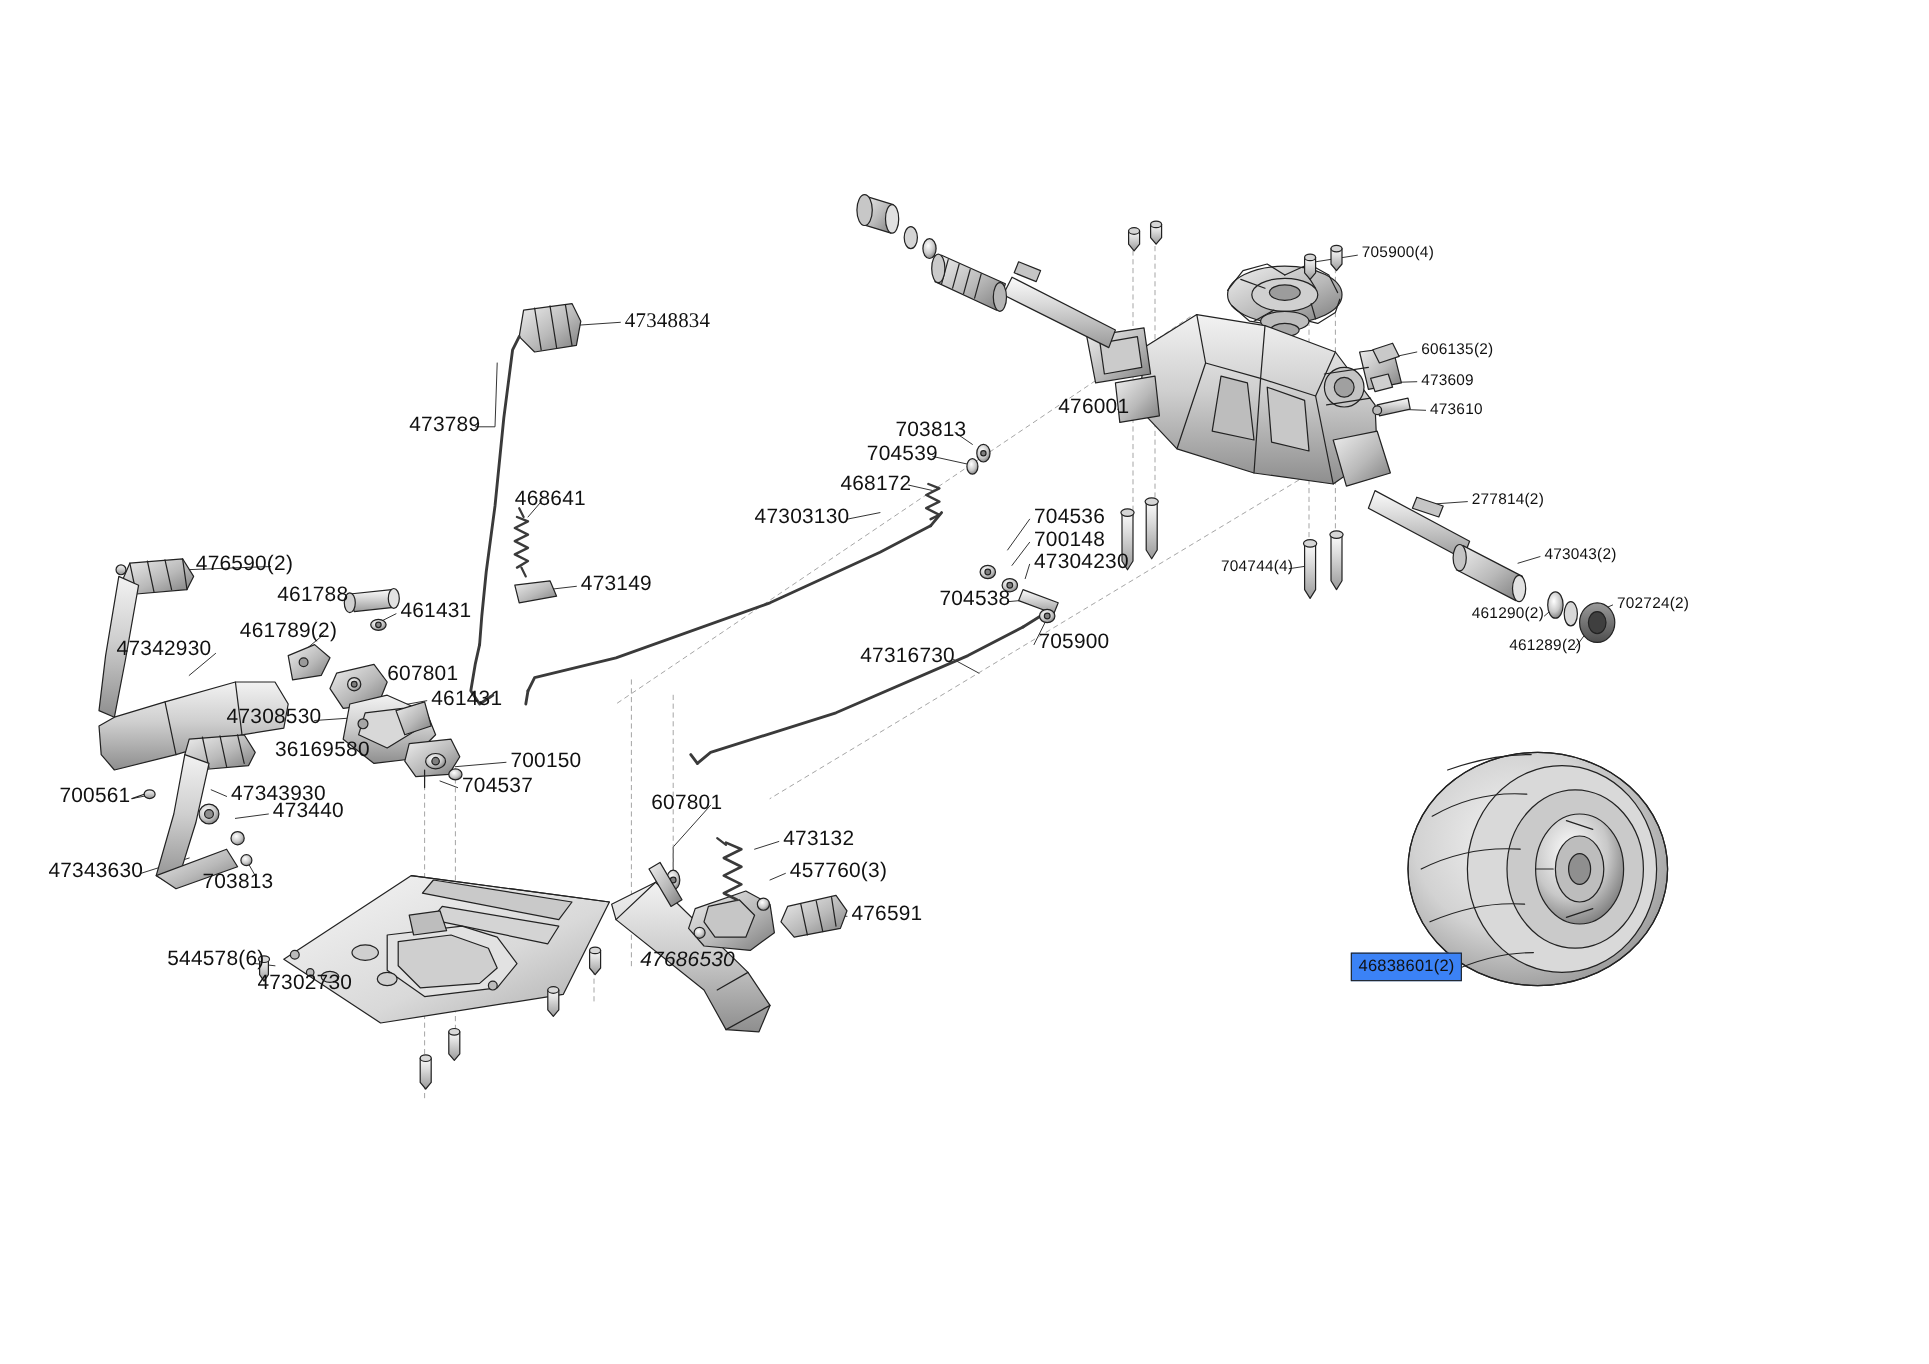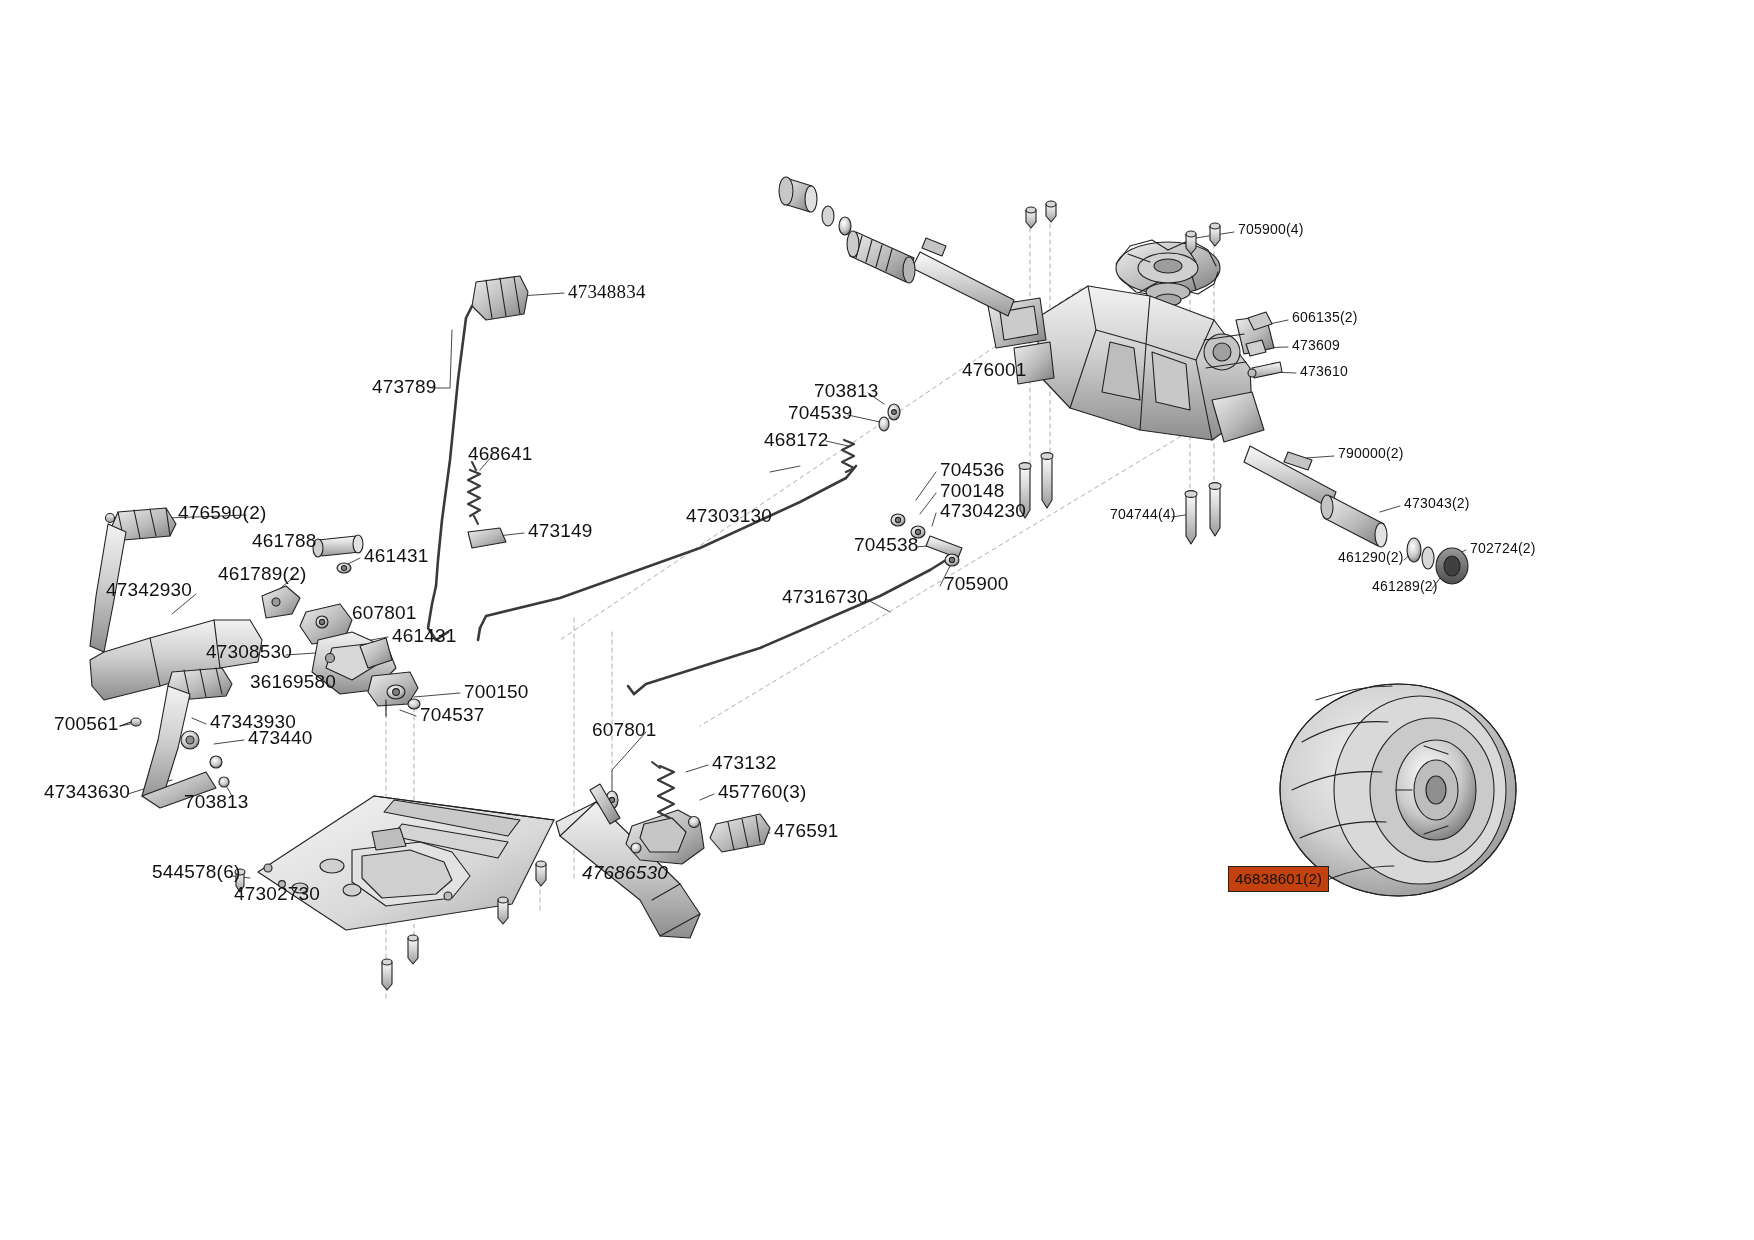--- a/index.html
+++ b/index.html
@@ -34,21 +34,21 @@
     white-space: nowrap;
     letter-spacing: 0.2px;
   }
   .lbl.sm {
     font-size: 14px;
   }
   .lbl.boxed {
     border: 1.4px solid #222;
     padding: 3px 6px 4px 6px;
     font-size: 15px;
-    background: #c2410c;
+    background: #3b82f6;
   }
   
 </style>
 </head>
 <body>
 
 <div id="diagram">
 
   <svg id="art" viewBox="0 0 1754 1240" xmlns="http://www.w3.org/2000/svg">
     <defs>
@@ -410,36 +410,36 @@
   <div class="lbl" style="left:248px; top:727px;">473440</div>
   <div class="lbl" style="left:44px; top:781px;">47343630</div>
   <div class="lbl" style="left:184px; top:791px;">703813</div>
   <div class="lbl" style="left:152px; top:861px;">544578(6)</div>
   <div class="lbl" style="left:234px; top:883px;">47302730</div>
   <div class="lbl" style="left:592px; top:719px;">607801</div>
   <div class="lbl" style="left:712px; top:752px;">473132</div>
   <div class="lbl" style="left:718px; top:781px;">457760(3)</div>
   <div class="lbl" style="left:774px; top:820px;">476591</div>
   <div class="lbl" style="left:582px; top:862px;font-style:italic;">47686530</div>
-  <div class="lbl" style="left:686px; top:459px;margin-top:46px;">47303130</div>
+  <div class="lbl" style="left:686px; top:459px;">47303130</div>
   <div class="lbl" style="left:782px; top:586px;">47316730</div>
   <div class="lbl" style="left:814px; top:380px;">703813</div>
   <div class="lbl" style="left:788px; top:402px;">704539</div>
   <div class="lbl" style="left:764px; top:429px;">468172</div>
   <div class="lbl" style="left:940px; top:459px;">704536</div>
   <div class="lbl" style="left:940px; top:480px;">700148</div>
   <div class="lbl" style="left:940px; top:500px;">47304230</div>
   <div class="lbl" style="left:854px; top:534px;">704538</div>
   <div class="lbl" style="left:944px; top:573px;">705900</div>
   <div class="lbl" style="left:962px; top:359px;">476001</div>
   <div class="lbl sm" style="left:1238px; top:221px;">705900(4)</div>
   <div class="lbl sm" style="left:1292px; top:309px;">606135(2)</div>
   <div class="lbl sm" style="left:1292px; top:337px;">473609</div>
   <div class="lbl sm" style="left:1300px; top:363px;">473610</div>
-  <div class="lbl sm" style="left:1338px; top:445px;">790000(2)</div>
+  <div class="lbl sm" style="left:1338px; top:445px;">277814(2)</div>
   <div class="lbl sm" style="left:1404px; top:495px;">473043(2)</div>
   <div class="lbl sm" style="left:1470px; top:540px;">702724(2)</div>
   <div class="lbl sm" style="left:1338px; top:549px;">461290(2)</div>
   <div class="lbl sm" style="left:1372px; top:578px;">461289(2)</div>
   <div class="lbl sm" style="left:1110px; top:506px;">704744(4)</div>
   <div class="lbl boxed" style="left:1228px; top:866px;">46838601(2)</div>
 
 </div>
 
 </body></html>

